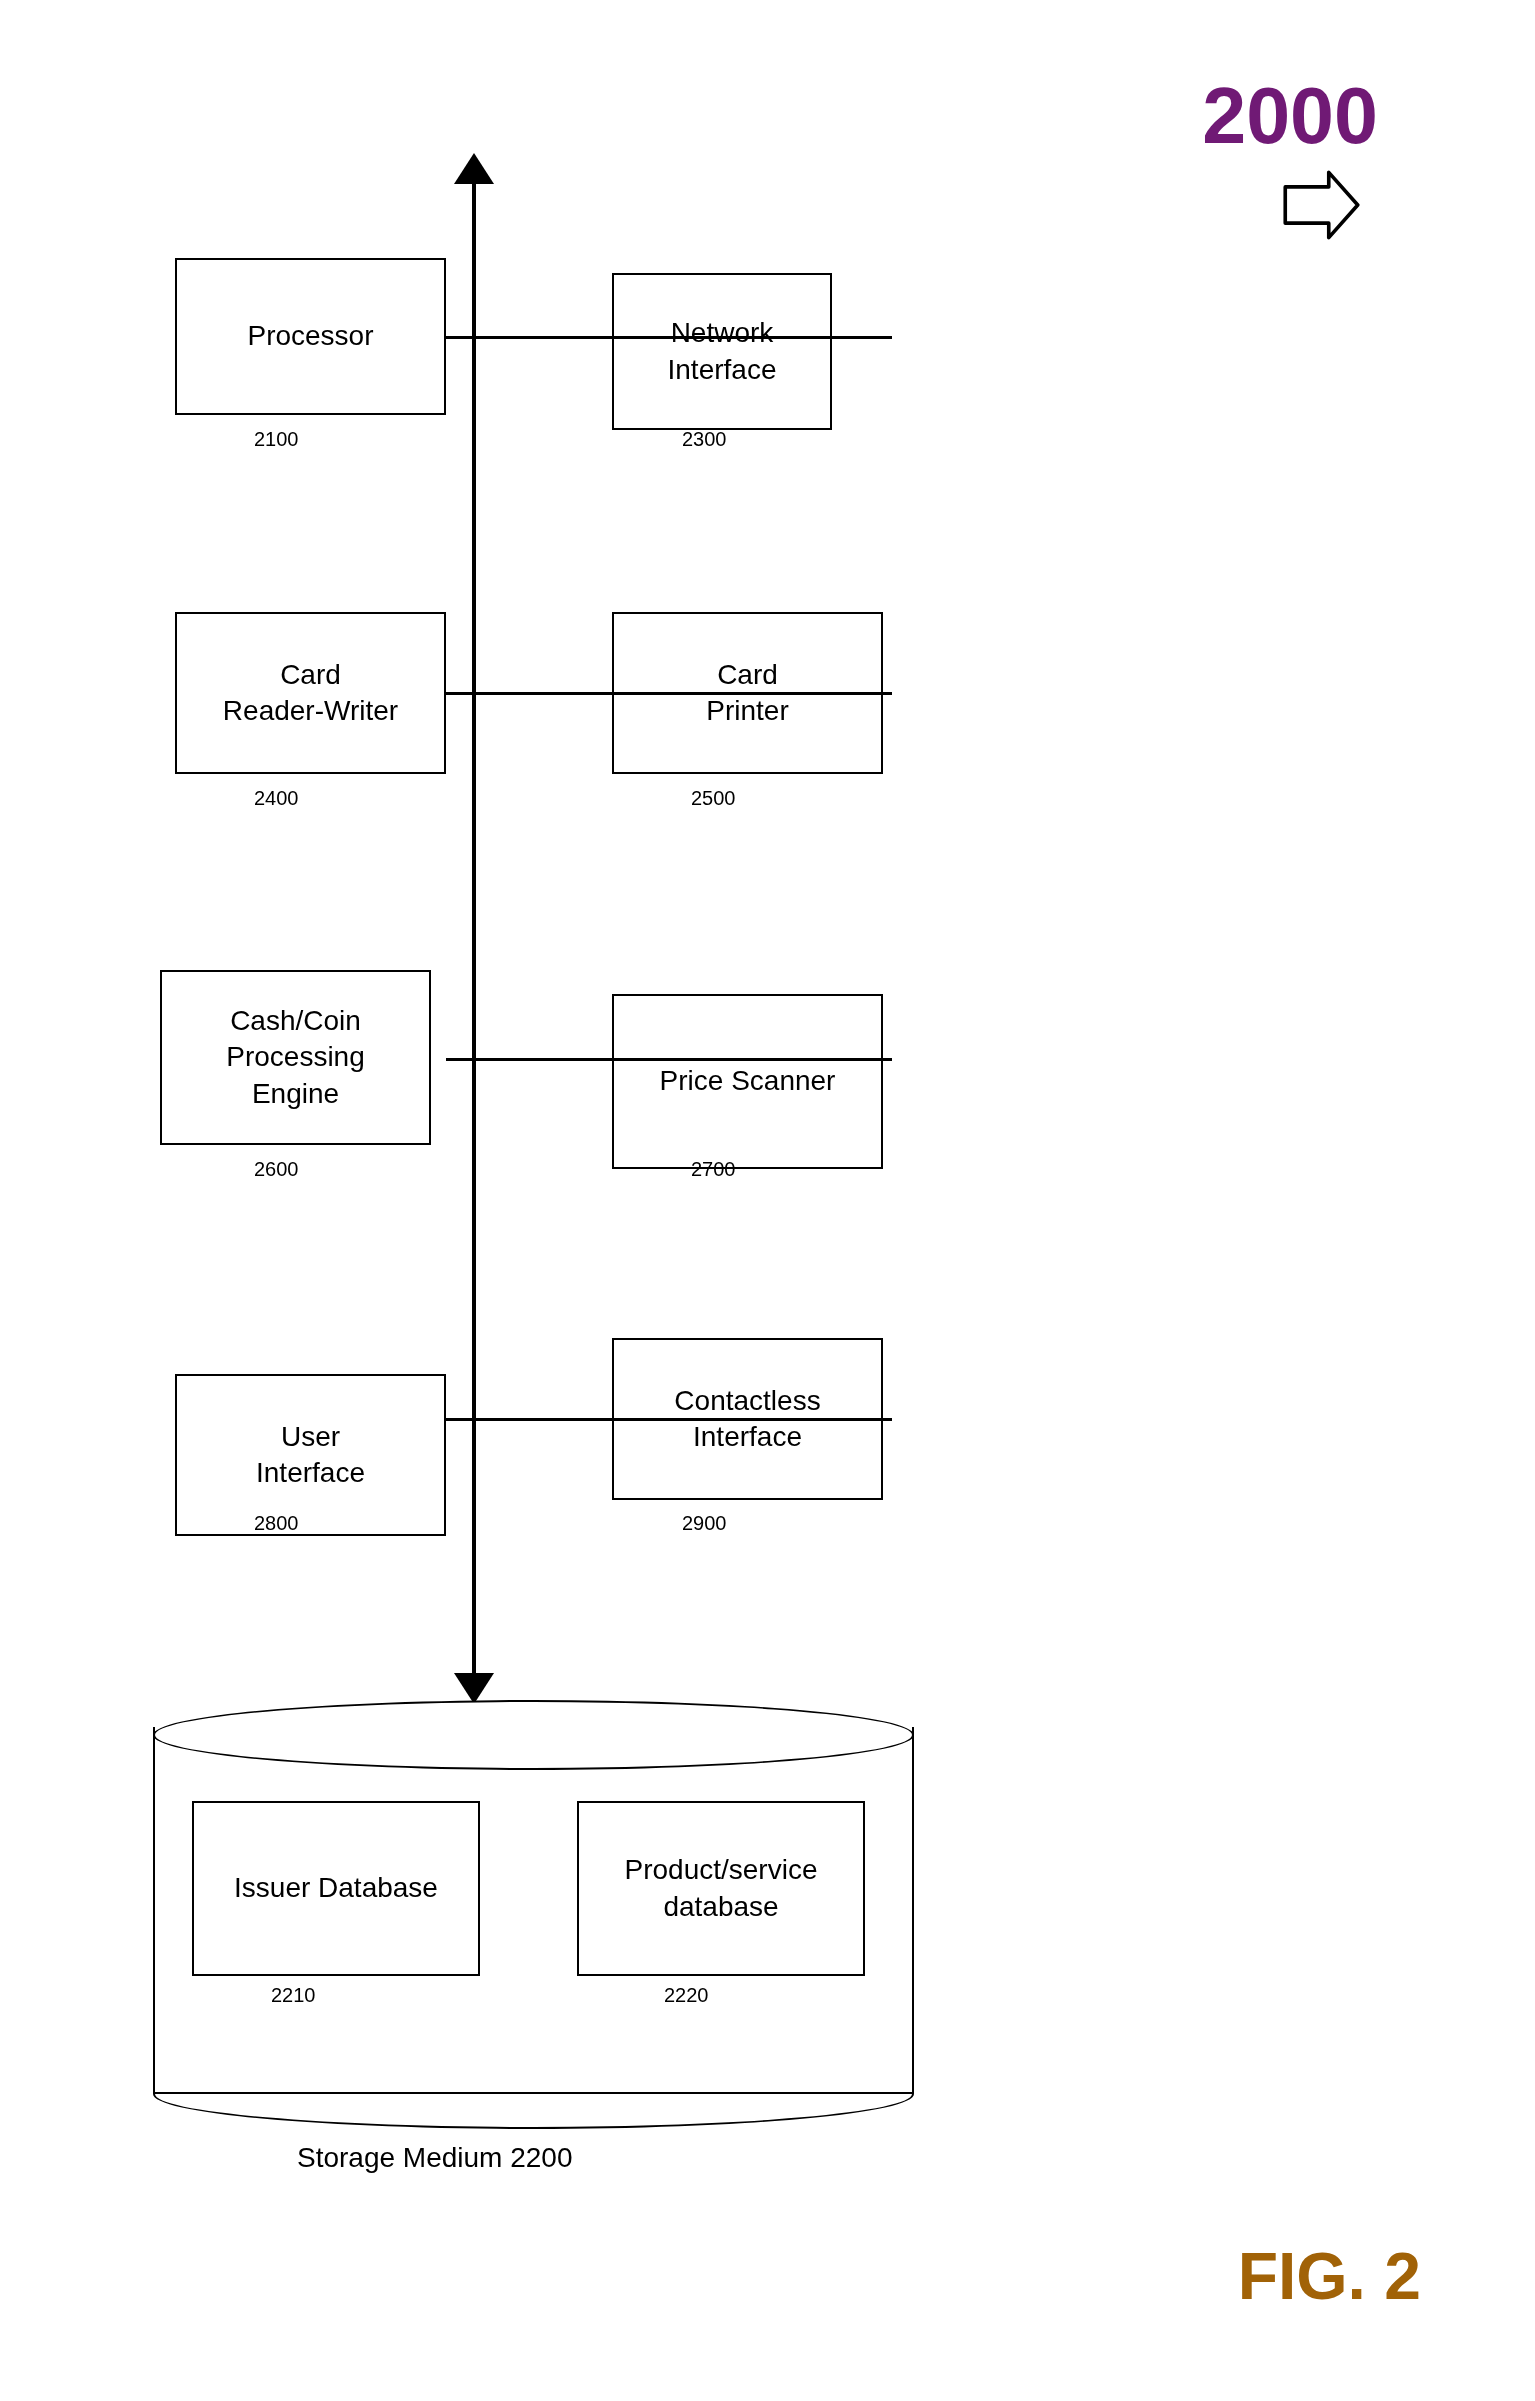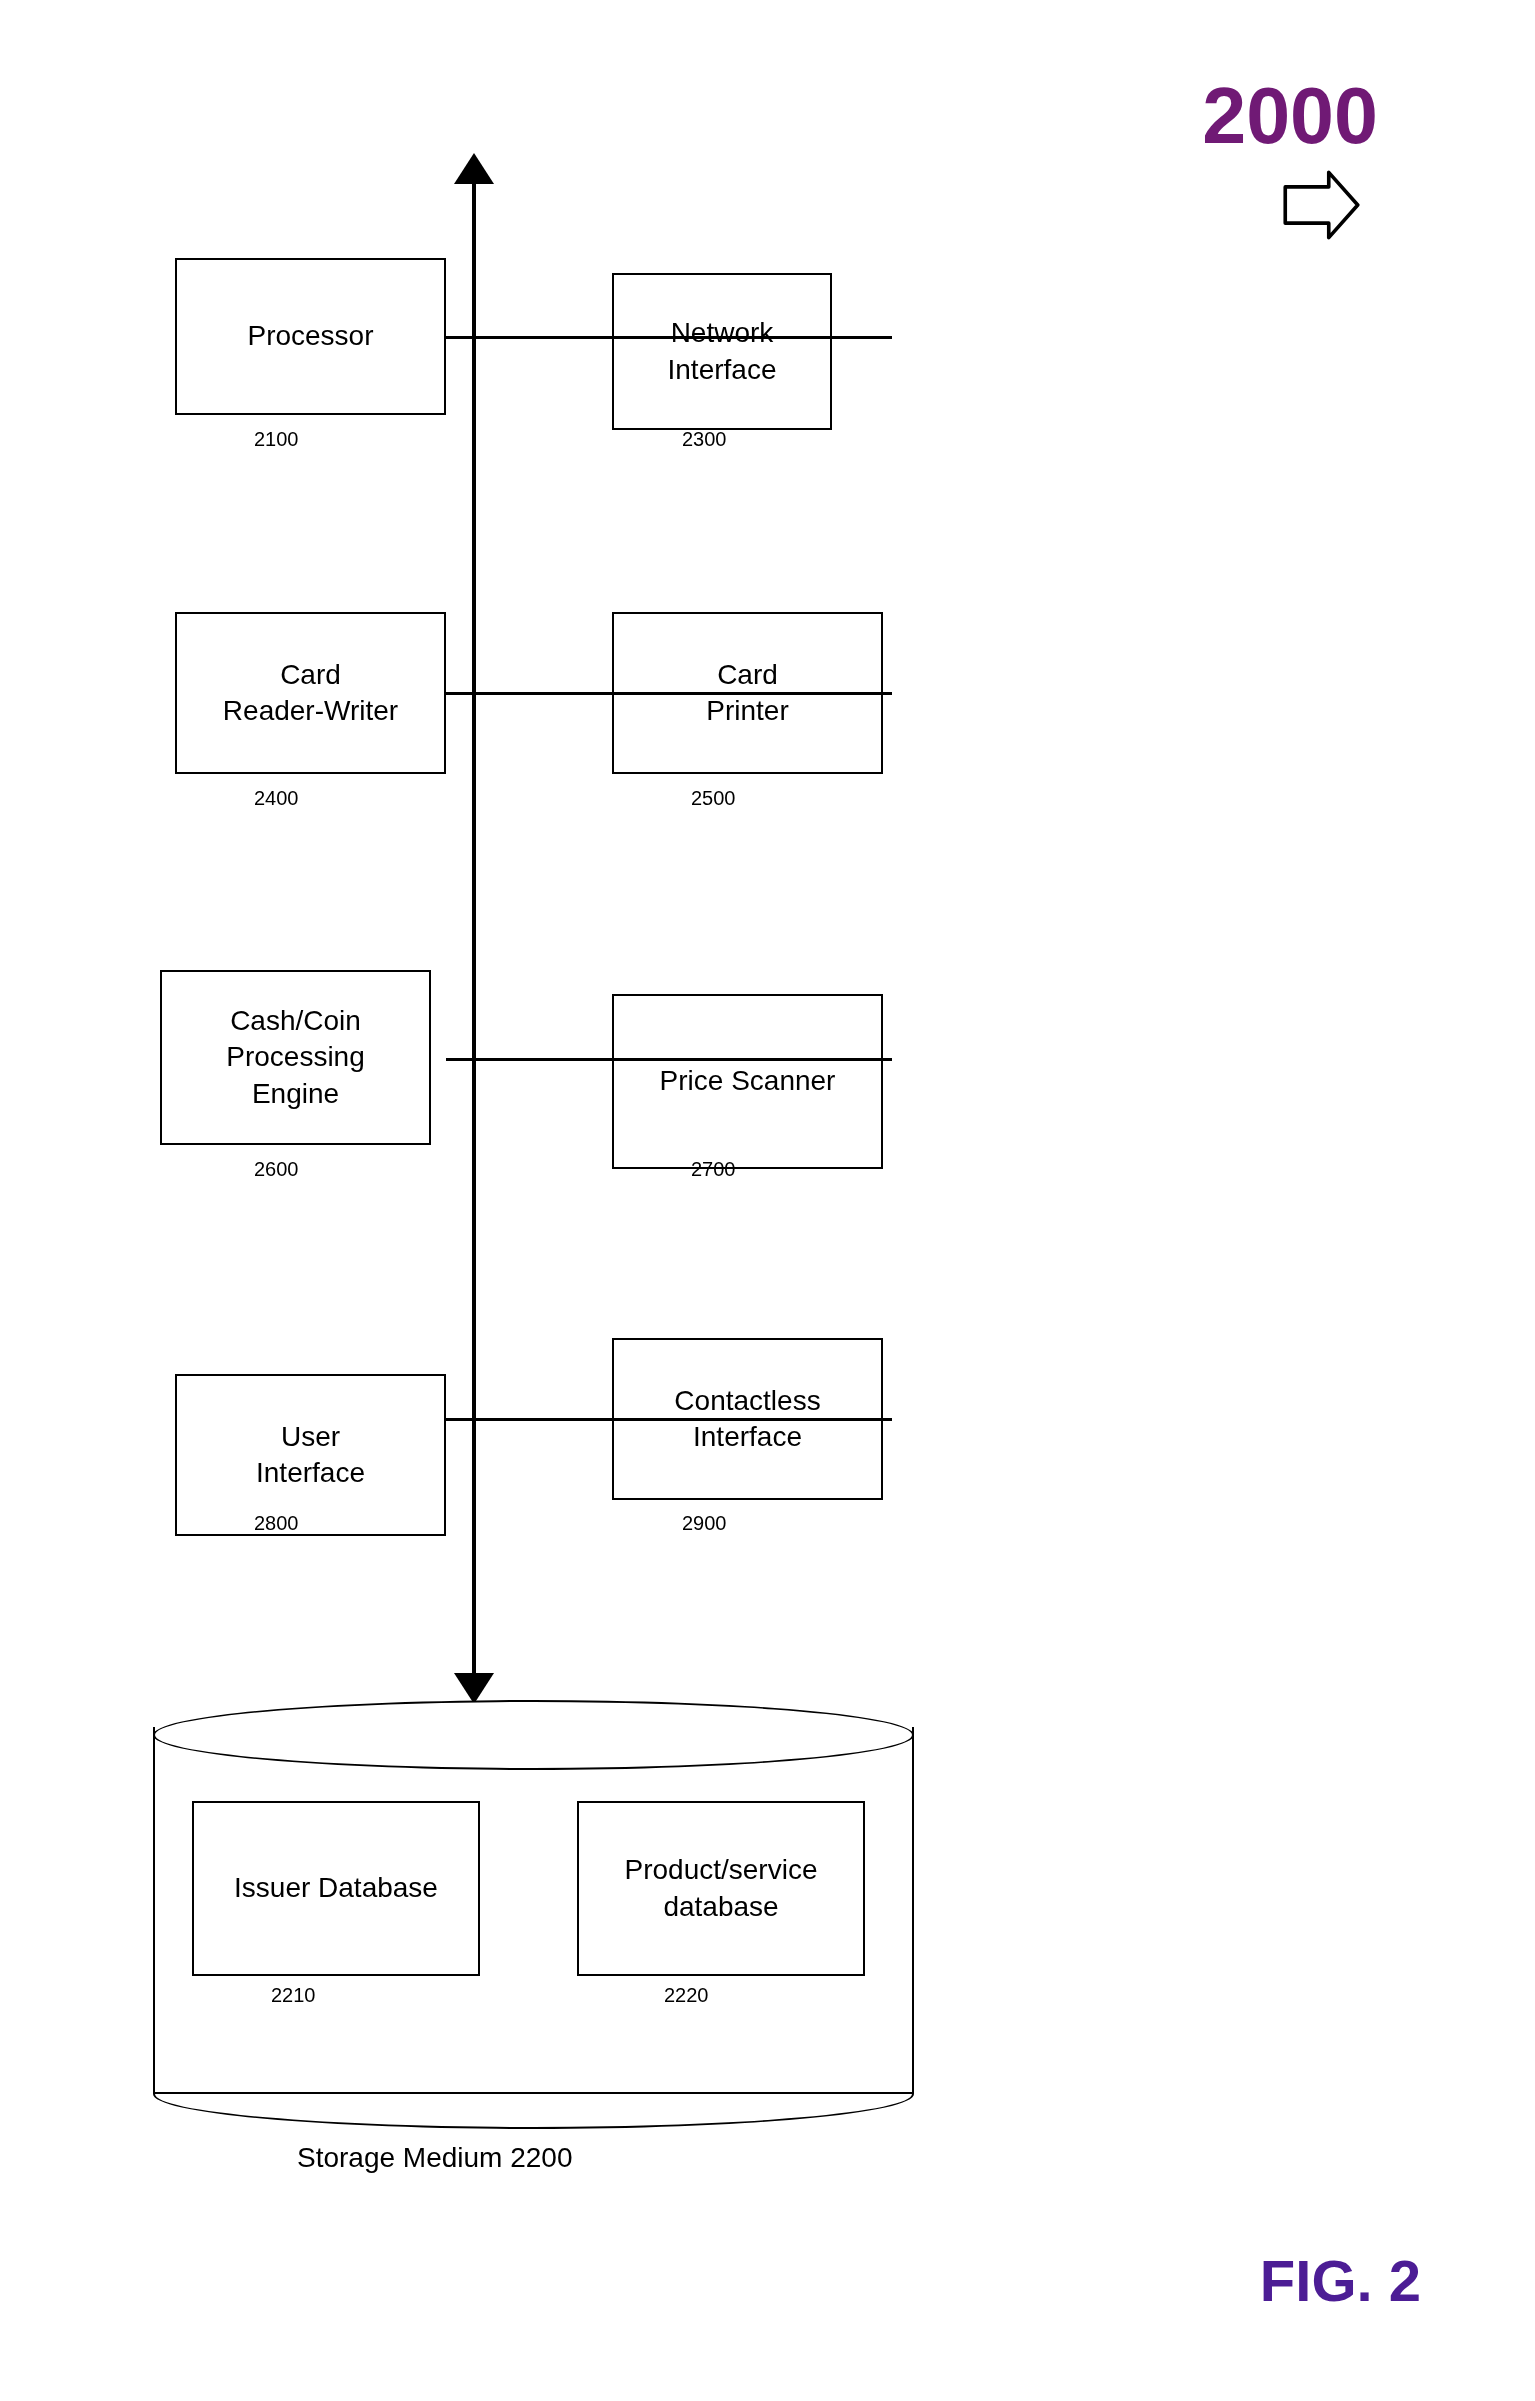--- a/index.html
+++ b/index.html
@@ -96,23 +96,23 @@
 
     
     .h-line {
       position: absolute;
       height: 2.6px;
       background: #000;
     }
 
     .fig2-label {
       position: absolute;
-      font-size: 58px;
+      font-size: 66px;
       font-weight: bold;
-      color: #4c1d95;
+      color: #a16207;
     }
 
     .storage-label {
       position: absolute;
       font-size: 28px;
       color: #000;
       text-align: center;
     }
   </style>
 </head>

